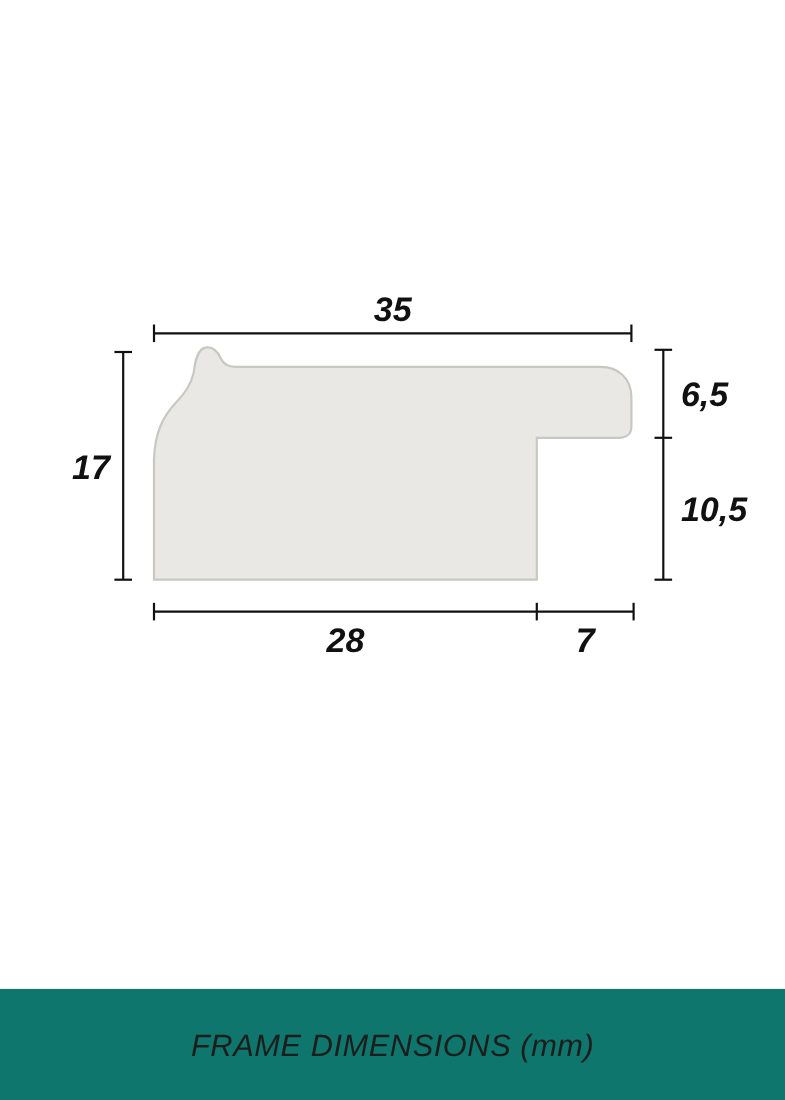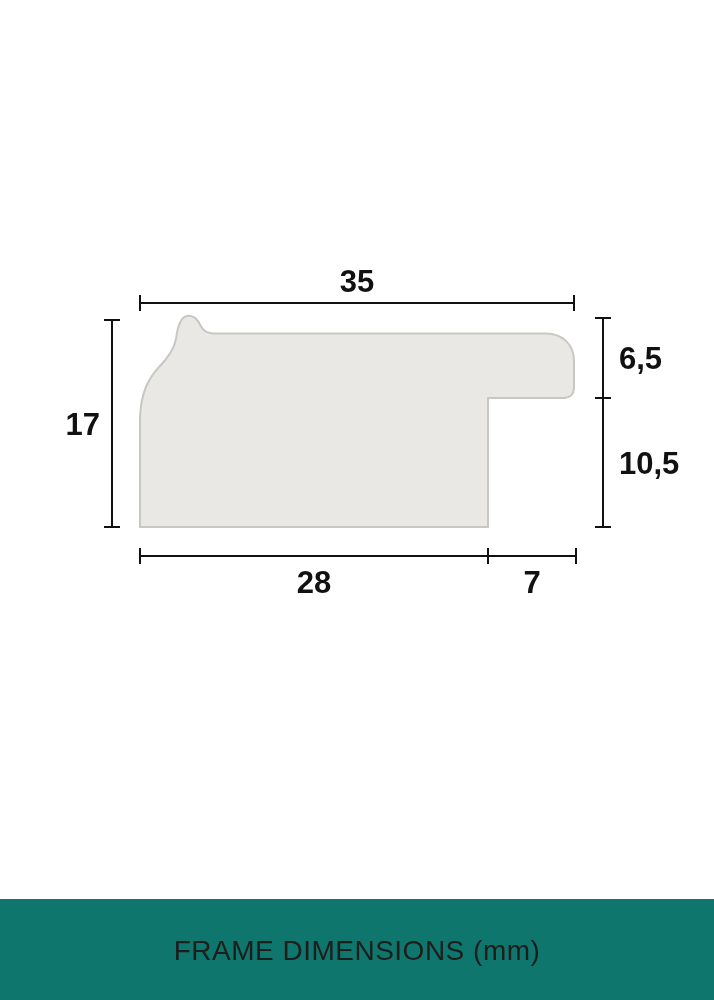--- a/index.html
+++ b/index.html
@@ -7,20 +7,21 @@
     padding: 0;
     background: #ffffff;
     font-family: "Liberation Sans", sans-serif;
   }
   .page {
     position: relative;
     width: 714px;
     height: 1000px;
     background: #ffffff;
     overflow: hidden;
+    font-style: italic;
   }
   .diagram-svg {
     position: absolute;
     top: 0;
     left: 0;
     width: 714px;
     height: 1000px;
     display: block;
   }
   .dim-label {

